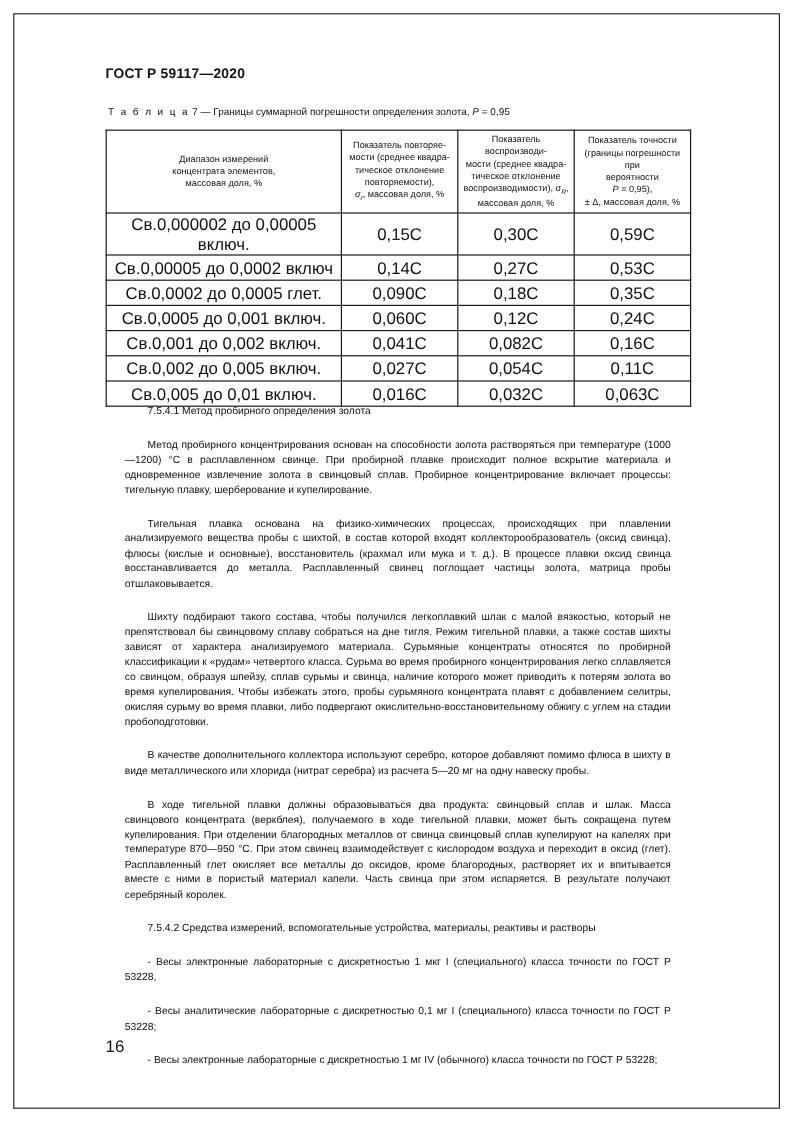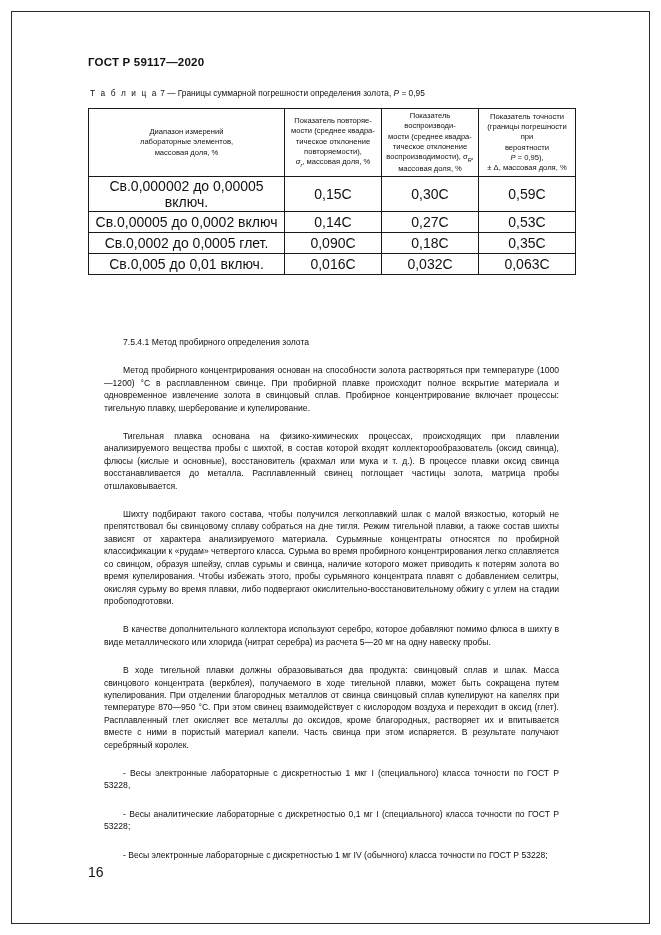--- a/index.html
+++ b/index.html
@@ -146,21 +146,21 @@
       <colgroup>
         <col class="c1">
           <col class="c2">
           <col class="c3">
           <col class="c4">
       </colgroup>
       <thead>
         <tr>
           <th>
             <span>Диапазон измерений</span><br>
-            <span>лабораторные элементов,</span><br>
+            <span>концентрата элементов,</span><br>
             <span>массовая доля, %</span>
           </th>
           <th>
             <span>Показатель повторяе-</span><br>
             <span>мости (среднее квадра-</span><br>
             <span>тическое отклонение</span><br>
             <span>повторяемости),</span><br>
             <span class="ital">σ</span><span class="sub ital">r</span><span>, массовая доля, %</span>
           </th>
           <th>
@@ -190,37 +190,56 @@
           <td>Св.0,00005 до 0,0002 включ</td>
           <td>0,14С</td>
           <td>0,27С</td>
           <td>0,53С</td>
         </tr>
         <tr>
           <td>Св.0,0002 до 0,0005 глет.</td>
           <td>0,090С</td>
           <td>0,18С</td>
           <td>0,35С</td>
+        </tr>
+        <tr>
+          <td>Св.0,0005 до 0,001 включ.</td>
+          <td>0,060С</td>
+          <td>0,12С</td>
+          <td>0,24С</td>
+        </tr>
+        <tr>
+          <td>Св.0,001 до 0,002 включ.</td>
+          <td>0,041С</td>
+          <td>0,082С</td>
+          <td>0,16С</td>
+        </tr>
+        <tr>
+          <td>Св.0,002 до 0,005 включ.</td>
+          <td>0,027С</td>
+          <td>0,054С</td>
+          <td>0,11С</td>
         </tr>
         <tr>
           <td>Св.0,005 до 0,01 включ.</td>
           <td>0,016С</td>
           <td>0,032С</td>
           <td>0,063С</td>
         </tr>
       </tbody>
     </table>
 
     <div class="body-text">
       <p>7.5.4.1 Метод пробирного определения золота</p>
       <p>Метод пробирного концентрирования основан на способности золота растворяться при температуре (1000—1200) °С в расплавленном свинце. При пробирной плавке происходит полное вскрытие материала и одновременное извлечение золота в свинцовый сплав. Пробирное концентрирование включает процессы: тигельную плавку, шерберование и купелирование.</p>
       <p>Тигельная плавка основана на физико-химических процессах, происходящих при плавлении анализируемого вещества пробы с шихтой, в состав которой входят коллекторообразователь (оксид свинца), флюсы (кислые и основные), восстановитель (крахмал или мука и т. д.). В процессе плавки оксид свинца восстанавливается до металла. Расплавленный свинец поглощает частицы золота, матрица пробы отшлаковывается.</p>
       <p>Шихту подбирают такого состава, чтобы получился легкоплавкий шлак с малой вязкостью, который не препятствовал бы свинцовому сплаву собраться на дне тигля. Режим тигельной плавки, а также состав шихты зависят от характера анализируемого материала. Сурьмяные концентраты относятся по пробирной классификации к «рудам» четвертого класса. Сурьма во время пробирного концентрирования легко сплавляется со свинцом, образуя шпейзу, сплав сурьмы и свинца, наличие которого может приводить к потерям золота во время купелирования. Чтобы избежать этого, пробы сурьмяного концентрата плавят с добавлением селитры, окисляя сурьму во время плавки, либо подвергают окислительно-восстановительному обжигу с углем на стадии пробоподготовки.</p>
       <p>В качестве дополнительного коллектора используют серебро, которое добавляют помимо флюса в шихту в виде металлического или хлорида (нитрат серебра) из расчета 5—20 мг на одну навеску пробы.</p>
       <p>В ходе тигельной плавки должны образовываться два продукта: свинцовый сплав и шлак. Масса свинцового концентрата (веркблея), получаемого в ходе тигельной плавки, может быть сокращена путем купелирования. При отделении благородных металлов от свинца свинцовый сплав купелируют на капелях при температуре 870—950 °С. При этом свинец взаимодействует с кислородом воздуха и переходит в оксид (глет). Расплавленный глет окисляет все металлы до оксидов, кроме благородных, растворяет их и впитывается вместе с ними в пористый материал капели. Часть свинца при этом испаряется. В результате получают серебряный королек.</p>
+      <p>7.5.4.2 Средства измерений, вспомогательные устройства, материалы, реактивы и растворы</p>
       <p>- Весы электронные лабораторные с дискретностью 1 мкг I (специального) класса точности по ГОСТ Р 53228,</p>
       <p>- Весы аналитические лабораторные с дискретностью 0,1 мг I (специального) класса точности по ГОСТ Р 53228;</p>
       <p>- Весы электронные лабораторные с дискретностью 1 мг IV (обычного) класса точности по ГОСТ Р 53228;</p>
     </div>
 
     <div class="page-number">16</div>
 
   </div>
 </div>
 

